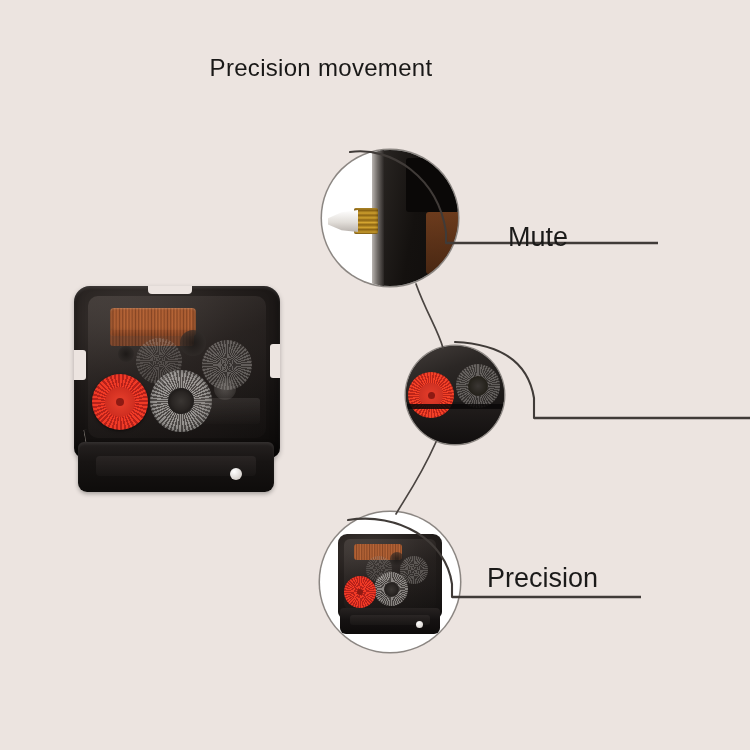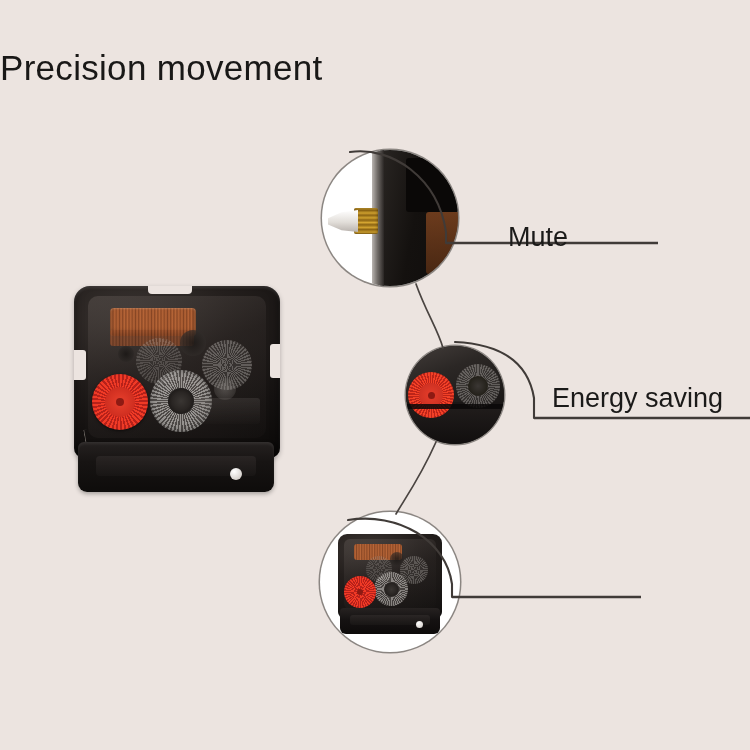--- a/index.html
+++ b/index.html
@@ -19,22 +19,22 @@
     height: 750px;
     background: #ece4e0;
   }
 
   
   #page-title {
     position: absolute;
     left: 0;
     top: 47px;
     width: 642px;
-    text-align: left;
-    font-size: 35px;
+    text-align: center;
+    font-size: 24px;
     line-height: 42px;
     color: #191817;
     letter-spacing: 0.3px;
     white-space: nowrap;
   }
 
   
   #product-main {
     position: absolute;
     left: 66px;
@@ -591,15 +591,15 @@
     <path d="M 534 418 L 750 418" fill="none" stroke="#403b38" stroke-width="2.4" stroke-linecap="butt"></path>
 
     <path d="M 436 442 C 420 478 404 500 396 514" fill="none" stroke="#4a4441" stroke-width="1.7" stroke-linecap="round"></path>
 
     <path d="M 348 520 C 398 512 446 540 452 584 L 452 597" fill="none" stroke="#403b38" stroke-width="2.1" stroke-linecap="round"></path>
 
     <path d="M 452 597 L 641 597" fill="none" stroke="#403b38" stroke-width="2.4" stroke-linecap="butt"></path>
   </svg>
 
   <div id="label-mute" class="callout-label">Mute</div>
-  <div id="label-energy" class="callout-label">Energy saving</div>
+  <div id="label-precision" class="callout-label">Precision</div>
 
 </div>
 
 </body></html>

